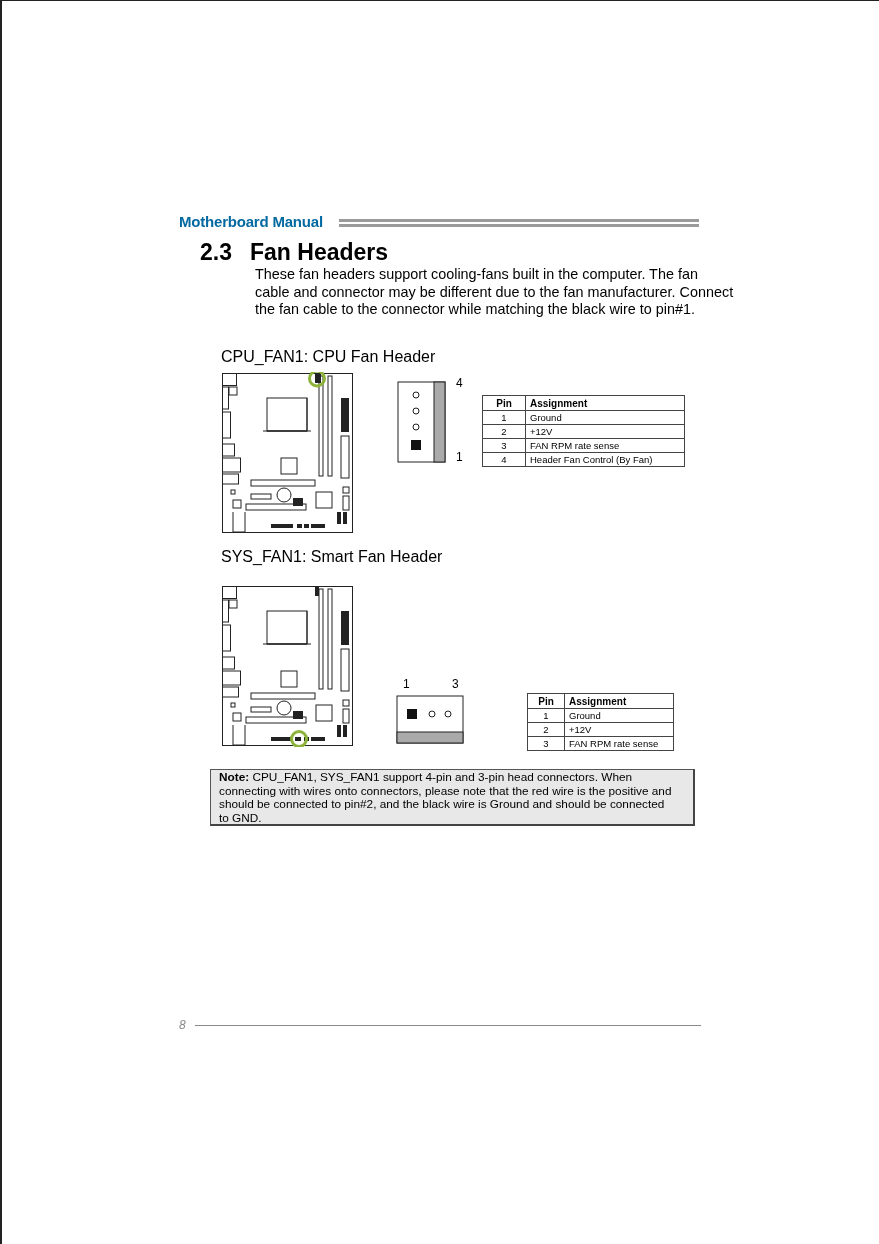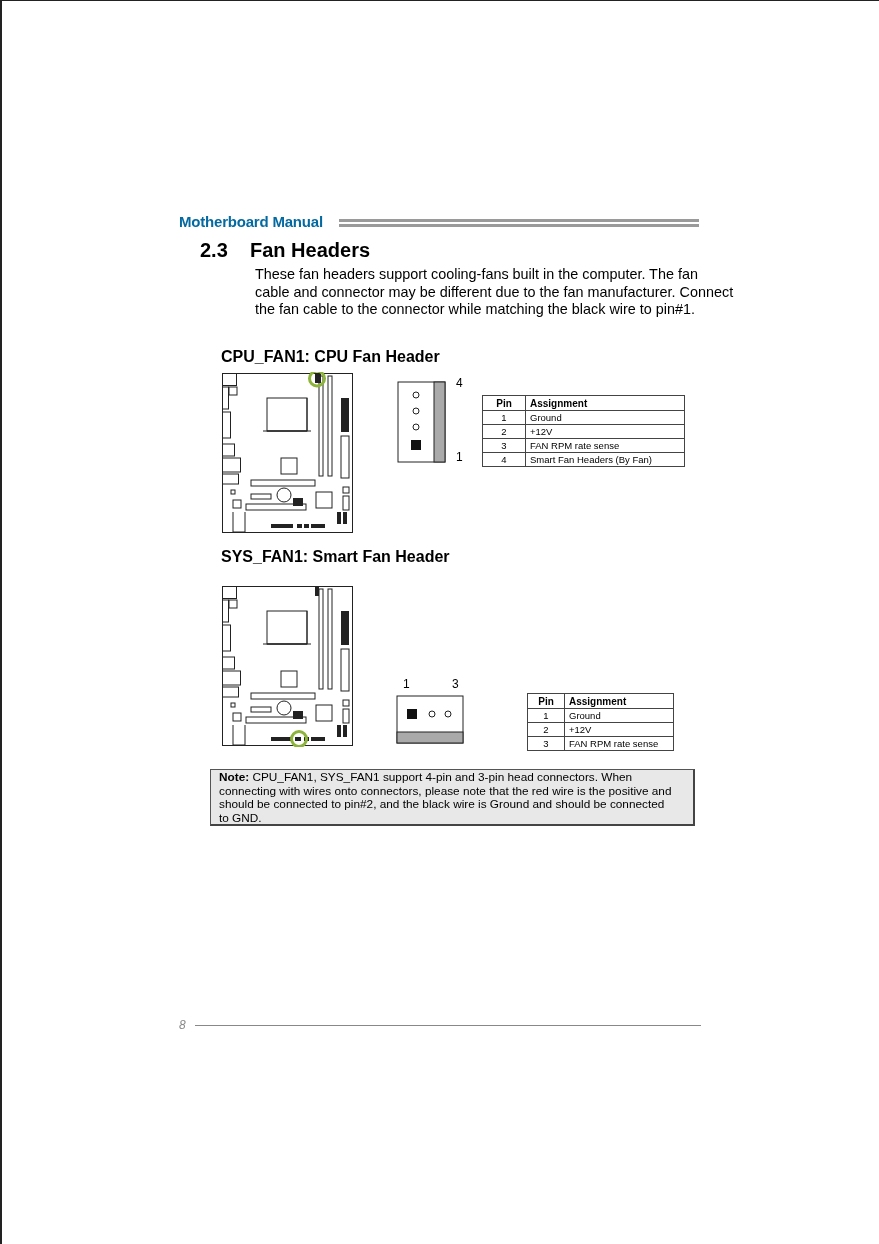--- a/index.html
+++ b/index.html
@@ -7,26 +7,26 @@
          font-family:"Liberation Sans", sans-serif; color:#000; }
   .page-border-top { position:absolute; left:0; top:0; width:879px; height:1px; background:#222; }
   .page-border-left { position:absolute; left:0; top:0; width:2px; height:1244px; background:#222; }
 
   .running-header { position:absolute; left:179px; top:213px; width:520px; height:18px; }
   .running-header .title { position:absolute; left:0; top:0; font-weight:bold; font-size:15px; color:#0369a1; letter-spacing:-0.2px; }
   .running-header .rule1, .running-header .rule2 { position:absolute; left:160px; right:0; height:3px; background:#9a9a9a; }
   .running-header .rule1 { top:6px; }
   .running-header .rule2 { top:11px; }
 
-  .section-title { position:absolute; left:200px; top:239px; font-size:20px; font-weight:bold; }
+  .section-title { position:absolute; left:200px; top:239px; font-size:23px; font-weight:bold; }
   .section-title .num { display:inline-block; width:50px; }
 
   .intro { position:absolute; left:219px; top:266px; width:480px; font-size:14.4px; line-height:17.6px;margin-left:36px; }
 
-  .sub-heading { position:absolute; left:221px; font-size:16px; font-weight:bold; }
+  .sub-heading { position:absolute; left:221px; font-size:16px; font-weight:normal; }
 
   .board { position:absolute; width:132px; height:160px; }
   .board svg { display:block; }
 
   .connector-diagram { position:absolute; }
 
   .pin-table { position:absolute; border-collapse:collapse; font-size:9.5px; }
   .pin-table th, .pin-table td { border:1px solid #444; padding:0 4px; height:13px; line-height:13px; }
   .pin-table th { font-weight:bold; font-size:10px; height:14px; }
   .pin-table td.pin, .pin-table th.pin { text-align:center; }
@@ -135,21 +135,21 @@
     <tr>
       <td class="pin">2</td>
       <td class="asg">+12V</td>
     </tr>
     <tr>
       <td class="pin">3</td>
       <td class="asg">FAN RPM rate sense</td>
     </tr>
     <tr>
       <td class="pin">4</td>
-      <td class="asg">Smart Fan Headers (By Fan)</td>
+      <td class="asg">Header Fan Control (By Fan)</td>
     </tr>
   </tbody>
 </table>
 
 <div class="sub-heading" style="top:548px;">SYS_FAN1: Smart Fan Header</div>
 
 <div class="board" style="left:221px; top:585px;">
   <svg width="133" height="162" viewBox="0 0 133 162">
     <g fill="none" stroke="#222" stroke-width="1">
       <rect x="1.5" y="1.5" width="130" height="159"></rect>

